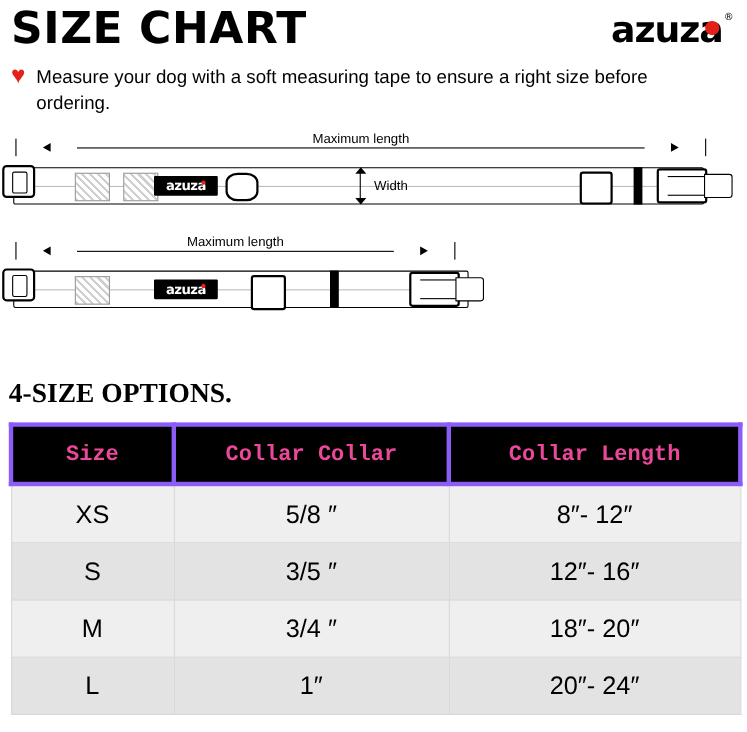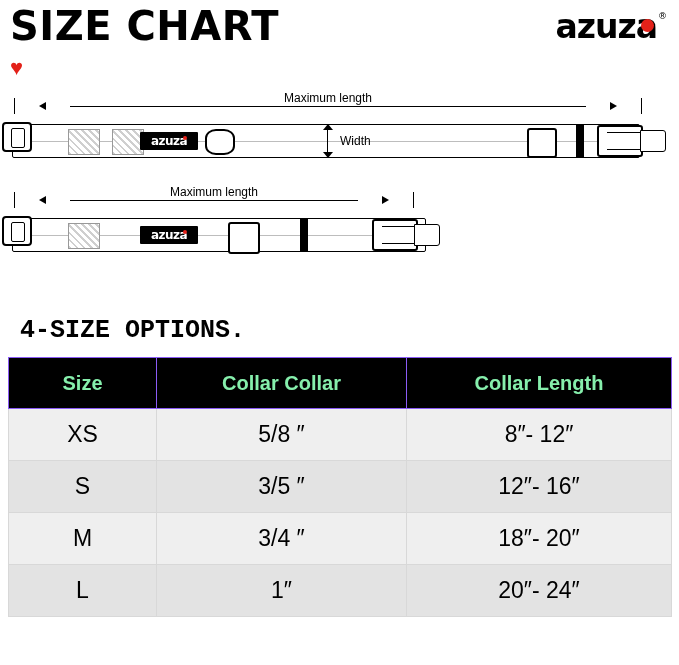--- a/index.html
+++ b/index.html
@@ -269,42 +269,42 @@
   .width-meas .up { top: -1px; border-bottom: 6px solid #000; }
   .width-meas .dn { bottom: -1px; border-top: 6px solid #000; }
   .width-label {
     position: absolute;
     font-size: 12px;
     white-space: nowrap;
   }
 
   
   .options-title {
-    font-family: Liberation Mono, monospace;
+    font-family: Liberation Serif, serif;
     font-weight: bold;
     font-size: 25px;
-    padding: 0 0 0 20px;
+    padding: 0 0 0 8px;
     margin: 6px 0 12px 0;
   }
 
   
   table.size-table {
     border-collapse: collapse;
     width: 663px;
     margin: 0 0 0 8px;
     table-layout: fixed;
   }
   table.size-table th {
     background: #000;
-    color: #86efac;
-    font-family: Liberation Sans, sans-serif;
+    color: #ec4899;
+    font-family: Liberation Mono, monospace;
     font-weight: bold;
     font-size: 20px;
     height: 48px;
-    border: 1px solid #8b5cf6;
+    border: 4px solid #8b5cf6;
   }
   table.size-table td {
     text-align: center;
     font-size: 23px;
     height: 49px;
     border: 1px solid #d8d8d8;
     background: #efefef;
   }
   table.size-table tr.alt td { background: #e3e3e3; }
   .col1 { width: 148px; }
@@ -320,20 +320,21 @@
     <h1 class="title">SIZE CHART</h1>
     <div class="brand">
       <span class="brand-text">azuza</span>
       <span class="brand-dot"></span>
       <span class="brand-reg">®</span>
     </div>
   </div>
 
   <div class="note">
     <span class="heart">♥</span>
+    <div class="note-text">Measure your dog with a soft measuring tape to ensure a right size before ordering.</div>
   </div>
 
   <div class="diagram">
 
     <div class="collar-row row1">
 
       <div class="meas" style="left:14px; top:0; width:628px;">
         <span class="tick"></span>
         <span class="arrow-l"></span>
         <span class="line">

